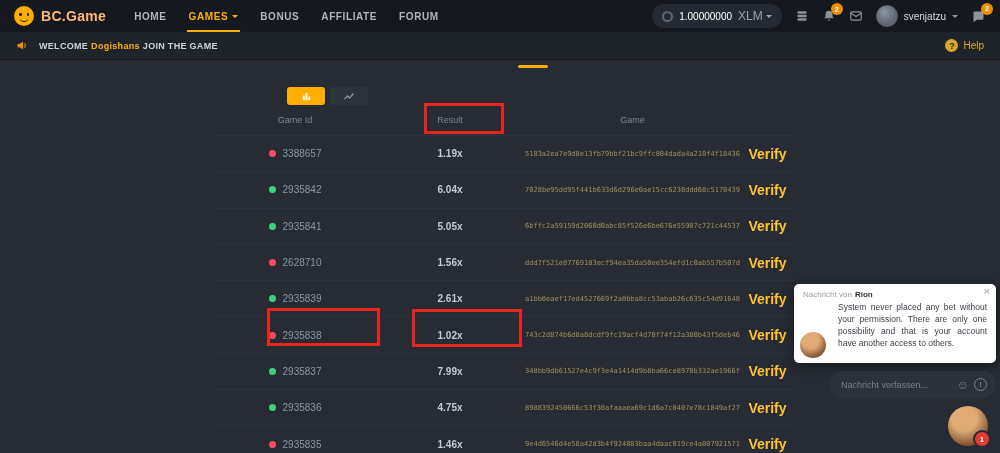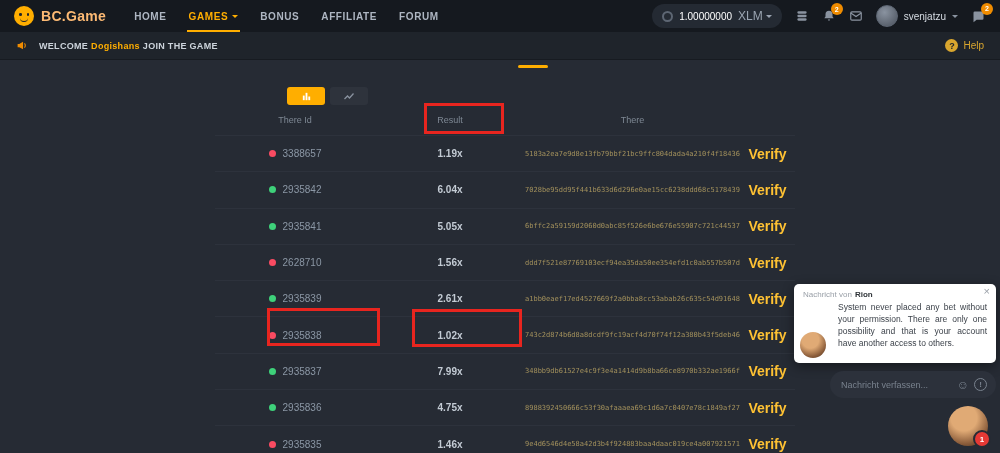--- a/index.html
+++ b/index.html
@@ -180,23 +180,23 @@
         </svg>
     </button>
     <button class="tool-btn off">
       <svg width="12" height="12" viewBox="0 0 24 24" fill="none" stroke="currentColor" stroke-width="2.5">
           <path d="M3 18l6-6 4 4 8-9"></path>
         </svg>
     </button>
   </div>
   <div class="table">
     <div class="thead">
-      <div class="th">There Id</div>
+      <div class="th">Game Id</div>
       <div class="th">Result</div>
-      <div class="th">There</div>
+      <div class="th">Game</div>
       <div class="th"></div>
     </div>
     <div>
         <div class="trow">
           <div class="c-id">
             <span class="dot red"></span>
             <span>3388657</span>
           </div>
           <div class="c-result">1.19x</div>
           <div class="c-hash">5183a2ea7e9d8e13fb79bbf21bc9ffc804dada4a210f4f18436c5</div>

